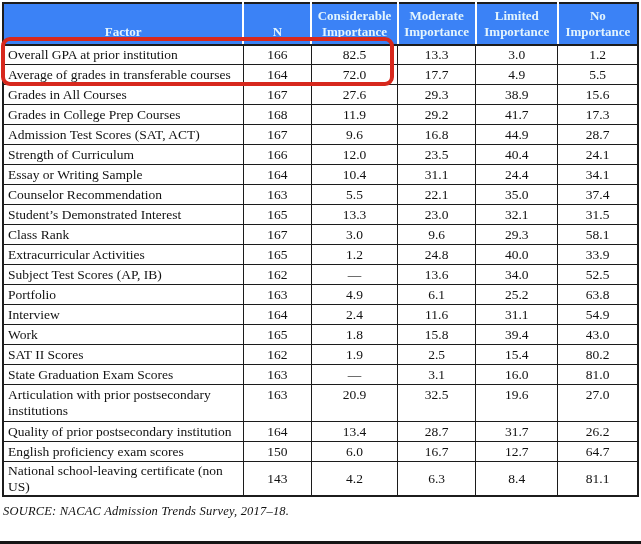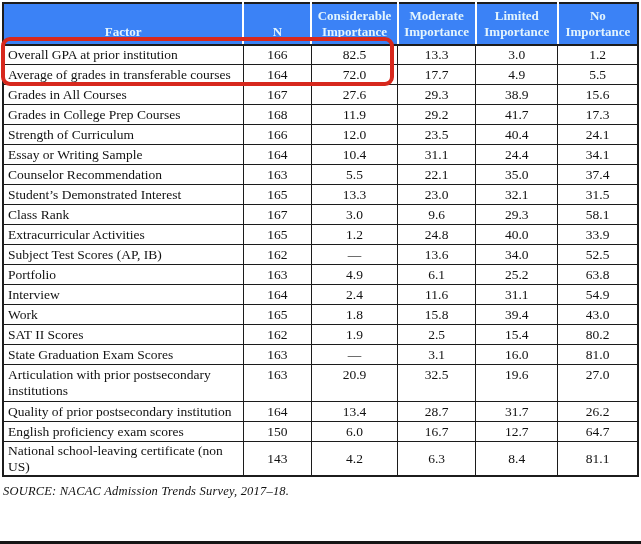--- a/index.html
+++ b/index.html
@@ -142,20 +142,28 @@
         </tr>
         <tr>
           <td class="factor">Grades in College Prep Courses</td>
           <td class="num">168</td>
           <td class="num">11.9</td>
           <td class="num">29.2</td>
           <td class="num">41.7</td>
           <td class="num">17.3</td>
         </tr>
         <tr>
+          <td class="factor">Admission Test Scores (SAT, ACT)</td>
+          <td class="num">167</td>
+          <td class="num">9.6</td>
+          <td class="num">16.8</td>
+          <td class="num">44.9</td>
+          <td class="num">28.7</td>
+        </tr>
+        <tr>
           <td class="factor">Strength of Curriculum</td>
           <td class="num">166</td>
           <td class="num">12.0</td>
           <td class="num">23.5</td>
           <td class="num">40.4</td>
           <td class="num">24.1</td>
         </tr>
         <tr>
           <td class="factor">Essay or Writing Sample</td>
           <td class="num">164</td>

